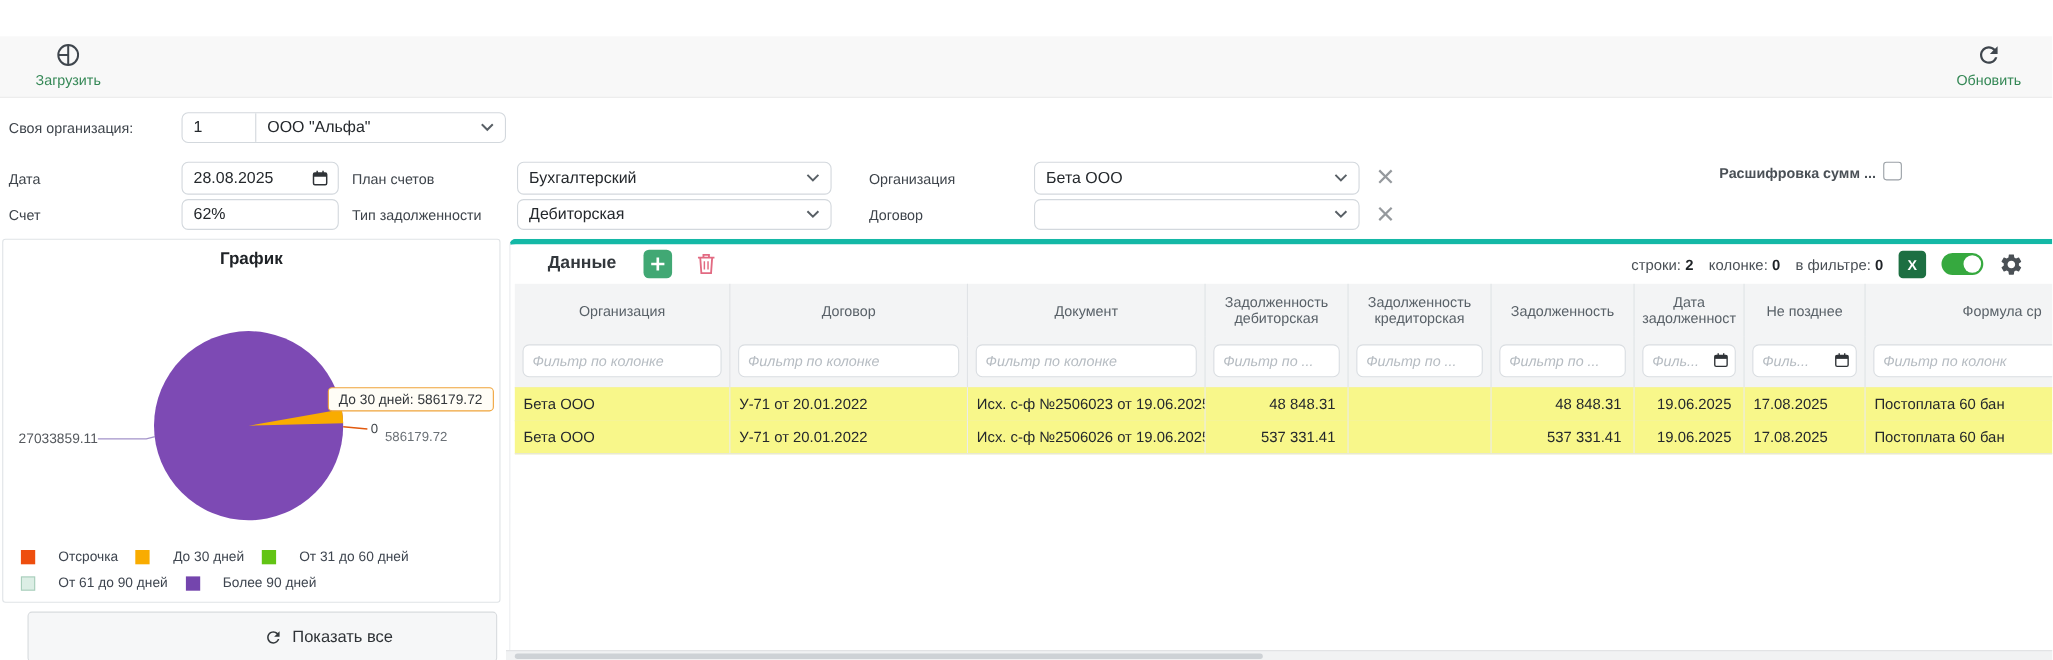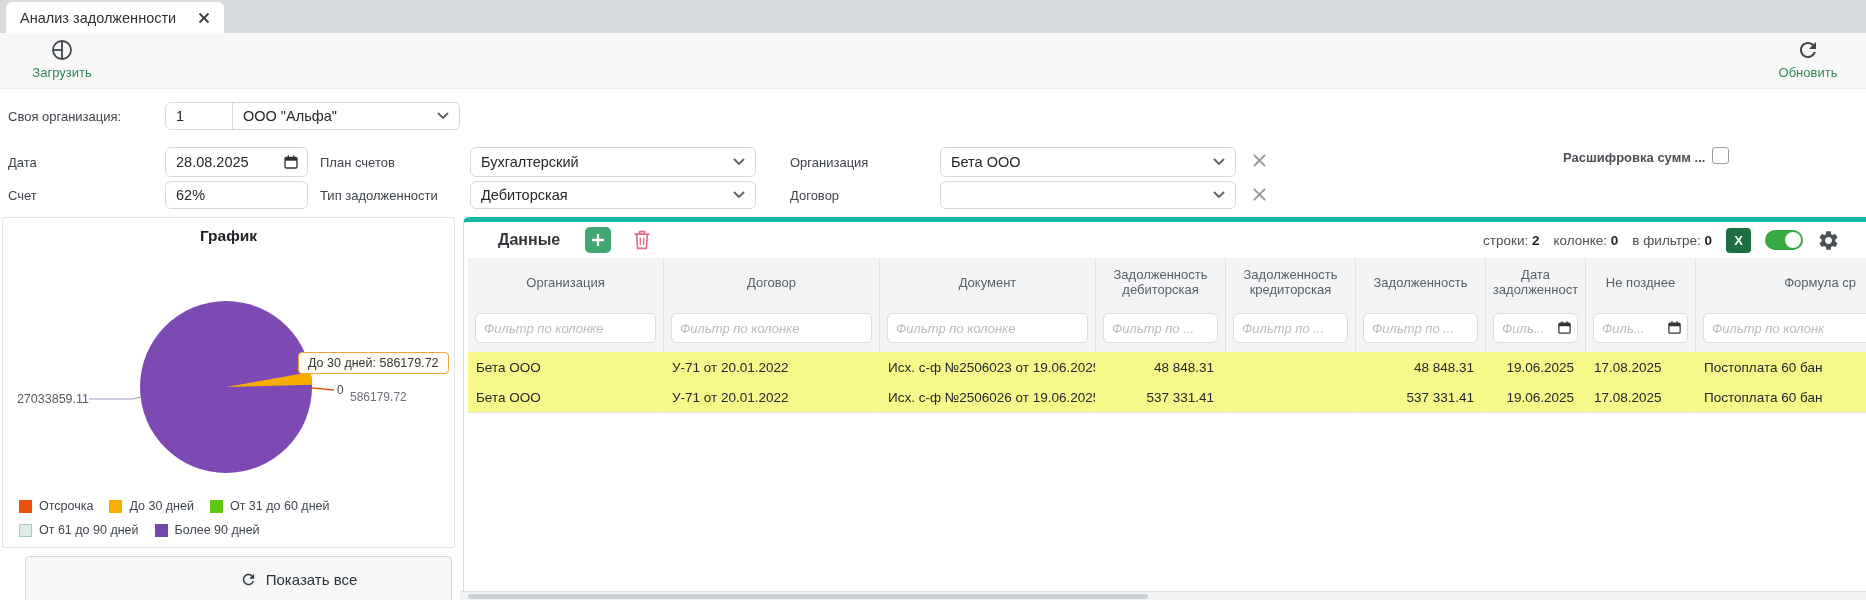--- a/index.html
+++ b/index.html
@@ -23,21 +23,21 @@
   .cal{position:absolute;right:8px;top:50%;transform:translateY(-50%);}
   .clear-x{position:absolute;width:16px;height:16px;cursor:pointer;}
   .cbox{position:absolute;width:17px;height:17px;border:1.5px solid #9aa0a6;border-radius:3px;background:#fff;box-sizing:border-box;}
   
   .chart-panel{position:absolute;left:2px;top:217px;width:453px;height:331px;background:#fff;
                border:1px solid #dfe3e6;border-radius:3px;box-sizing:border-box;padding-left:12px;}
   .chart-title{position:absolute;left:0;top:9px;width:100%;text-align:center;font-size:15.5px;font-weight:bold;color:#1e2226;}
   .chart-sub{position:absolute;left:0;top:31px;width:100%;text-align:center;font-size:13.5px;color:#3c4043;}
   .pie-svg{position:absolute;left:0;top:53px;}
   .legend-row{position:absolute;left:16px;display:flex;gap:16px;align-items:center;}
-  .lg-item{display:flex;align-items:center;gap:7px;}
+  .lg-item{display:flex;align-items:center;gap:21px;}
   .lg-sq{width:13px;height:13px;box-sizing:border-box;}
   .lg-lb{font-size:12.5px;color:#3f4650;white-space:nowrap;}
   .tooltip{position:absolute;left:298px;top:352px;background:#fffdf6;border:1.5px solid #f0a43a;border-radius:4px;
            padding:3px 9px;font-size:12.5px;color:#33373b;white-space:nowrap;z-index:9;}
   .show-all{position:absolute;left:25px;top:556px;width:427px;height:46px;background:#f6f7f8;border:1px solid #d8dbde;
             border-radius:4px;display:flex;align-items:center;justify-content:center;gap:9px;box-sizing:border-box;
             padding-left:120px;cursor:pointer;}
   .show-all .lbl{font-size:15px;color:#2f3337;}
   
   .table-panel{position:absolute;left:463px;top:217px;width:1403px;height:383px;background:#fff;
@@ -75,29 +75,20 @@
   
   .hscroll{position:absolute;left:460px;top:591px;width:1406px;height:9px;background:#f1f2f3;border-top:1px solid #e0e2e4;}
   .hthumb{position:absolute;left:8px;top:2px;width:680px;height:5px;background:#ced2d6;border-radius:3px;}
   svg{display:block;}
 </style>
 </head>
 <body>
 
 <div class="app">
 
-  <div class="tabbar">
-    <div class="tab">
-      <span class="tab-title">Анализ задолженности</span>
-      <svg width="12" height="12" viewBox="0 0 12 12">
-        <line x1="1.5" y1="1.5" x2="10.5" y2="10.5" stroke="#3a3f44" stroke-width="1.8"></line>
-        <line x1="10.5" y1="1.5" x2="1.5" y2="10.5" stroke="#3a3f44" stroke-width="1.8"></line>
-      </svg>
-    </div>
-  </div>
 
   <div class="toolbar">
     <div class="tool-btn" style="left:22px;width:80px;">
       <svg width="24" height="24" viewBox="0 0 24 24">
         <circle cx="12" cy="12" r="9" fill="none" stroke="#3f464d" stroke-width="1.8"></circle>
         <line x1="12" y1="3" x2="12" y2="21" stroke="#3f464d" stroke-width="1.8"></line>
         <line x1="3" y1="12" x2="12" y2="12" stroke="#3f464d" stroke-width="1.8"></line>
       </svg>
       <span class="lbl">Загрузить</span>
     </div>

